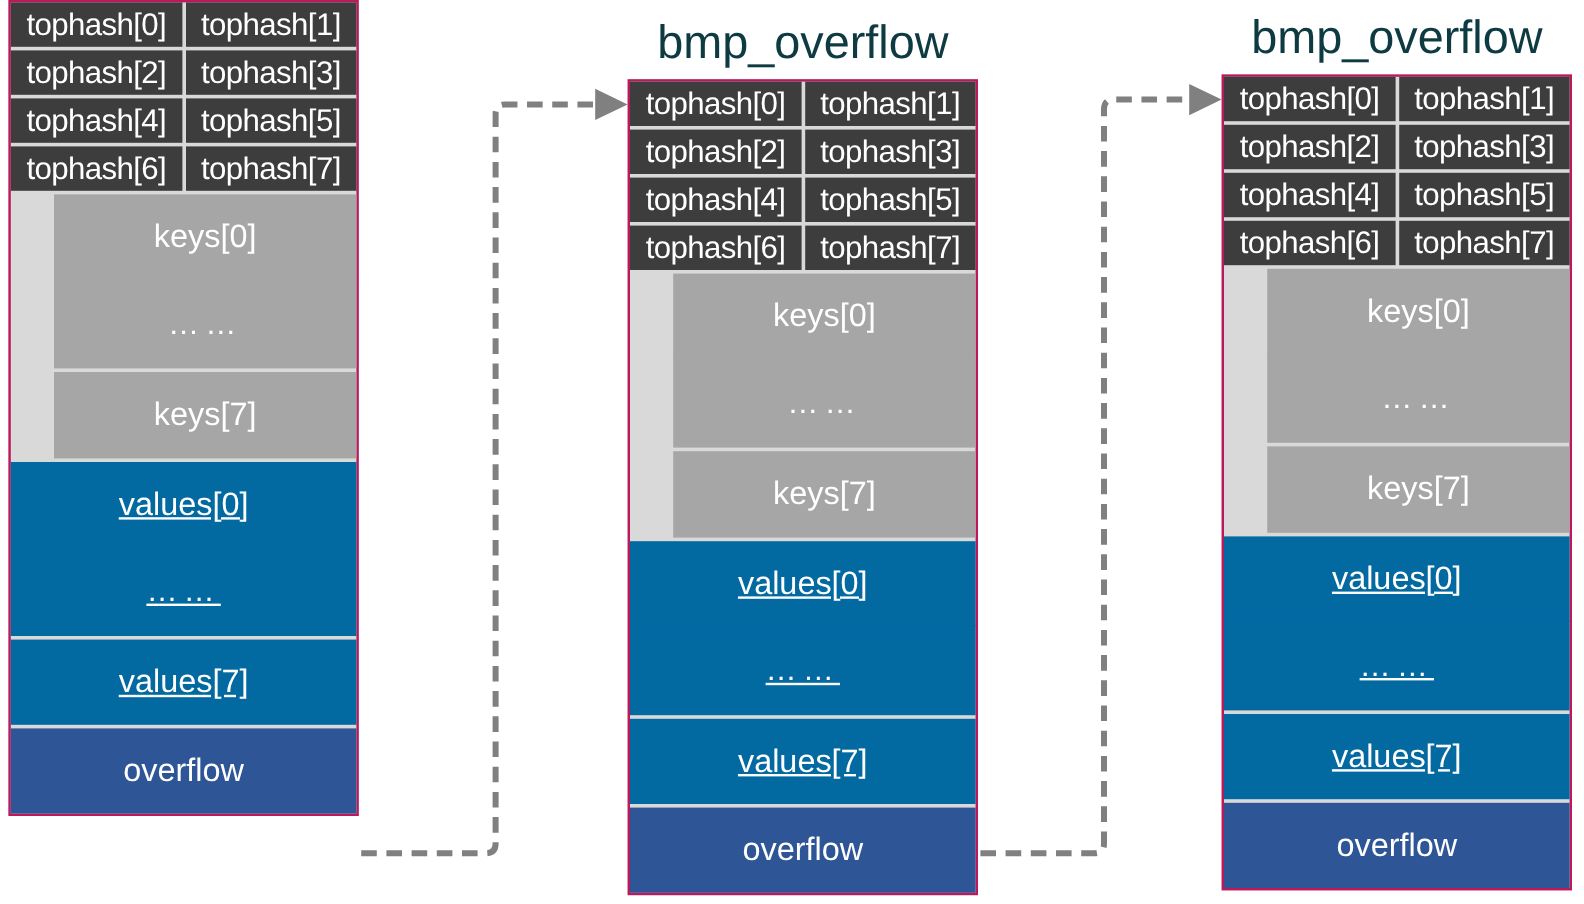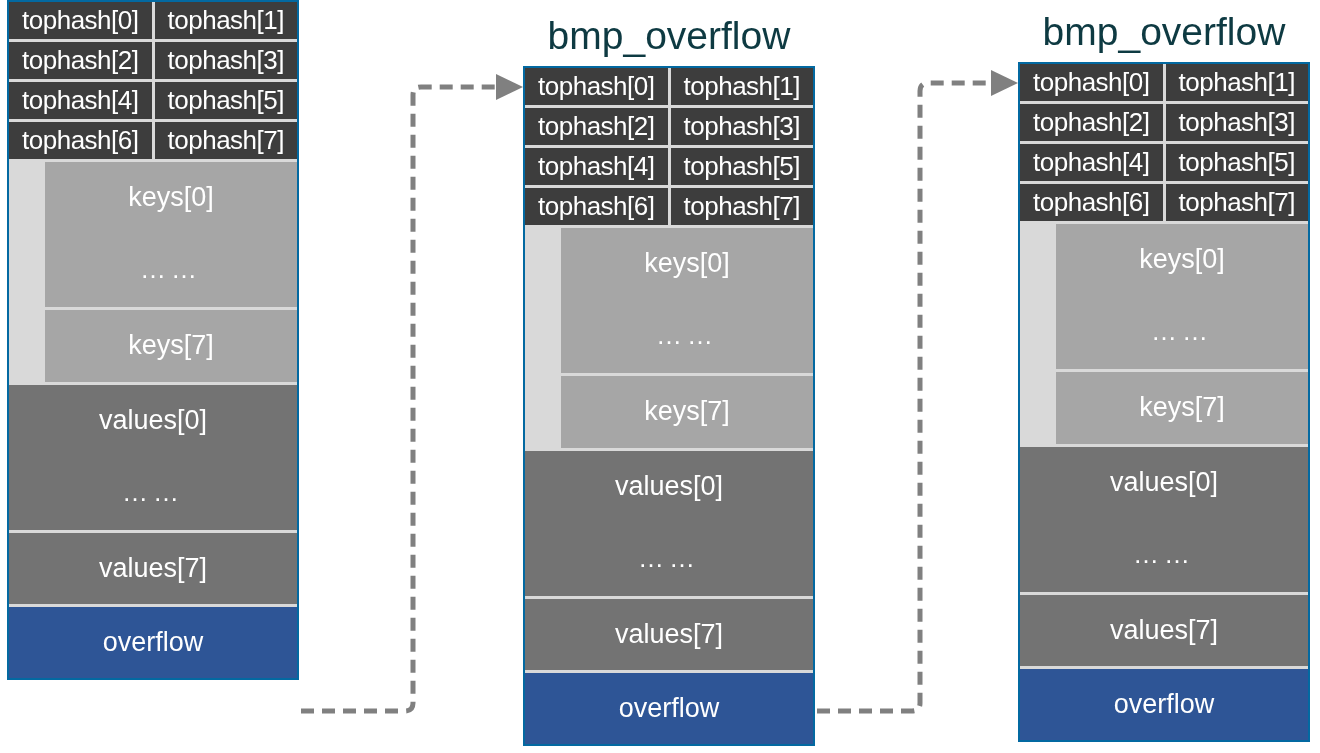--- a/index.html
+++ b/index.html
@@ -39,42 +39,42 @@
     box-sizing: border-box;
     font-size: 39px;
     color: #0e3a42;
   }
   .btable {
     display: grid;
     grid-template-columns: 1fr 1fr;
     grid-template-rows: repeat(4, 37px) repeat(7, 71.2px);
     gap: 3px;
     background: #d9d9d9;
-    border: 2px solid #0369a1;
+    border: 2px solid #be185d;
     box-sizing: content-box;
     width: 288px;
   }
   .cell {
     display: flex;
     align-items: center;
     justify-content: center;
     color: #ffffff;
     overflow: hidden;
   }
   .th {
     background: #3d3d3d;
     font-size: 26px;
     letter-spacing: -0.5px;
   }
   .row {
     grid-column: 1 / 3;
     font-size: 27px;
   }
   .keys     { background: #a6a6a6; margin-left: 36px; }
-  .values   { background: #737373; }
+  .values   { background: #0369a1; text-decoration: underline; }
   .overflow { background: #2e5596; text-align: right; }
   .dots {
     font-size: 26px;
     letter-spacing: 5px;
     margin-top: -4px;
   }
 </style>
 </head>
 <body>
 

